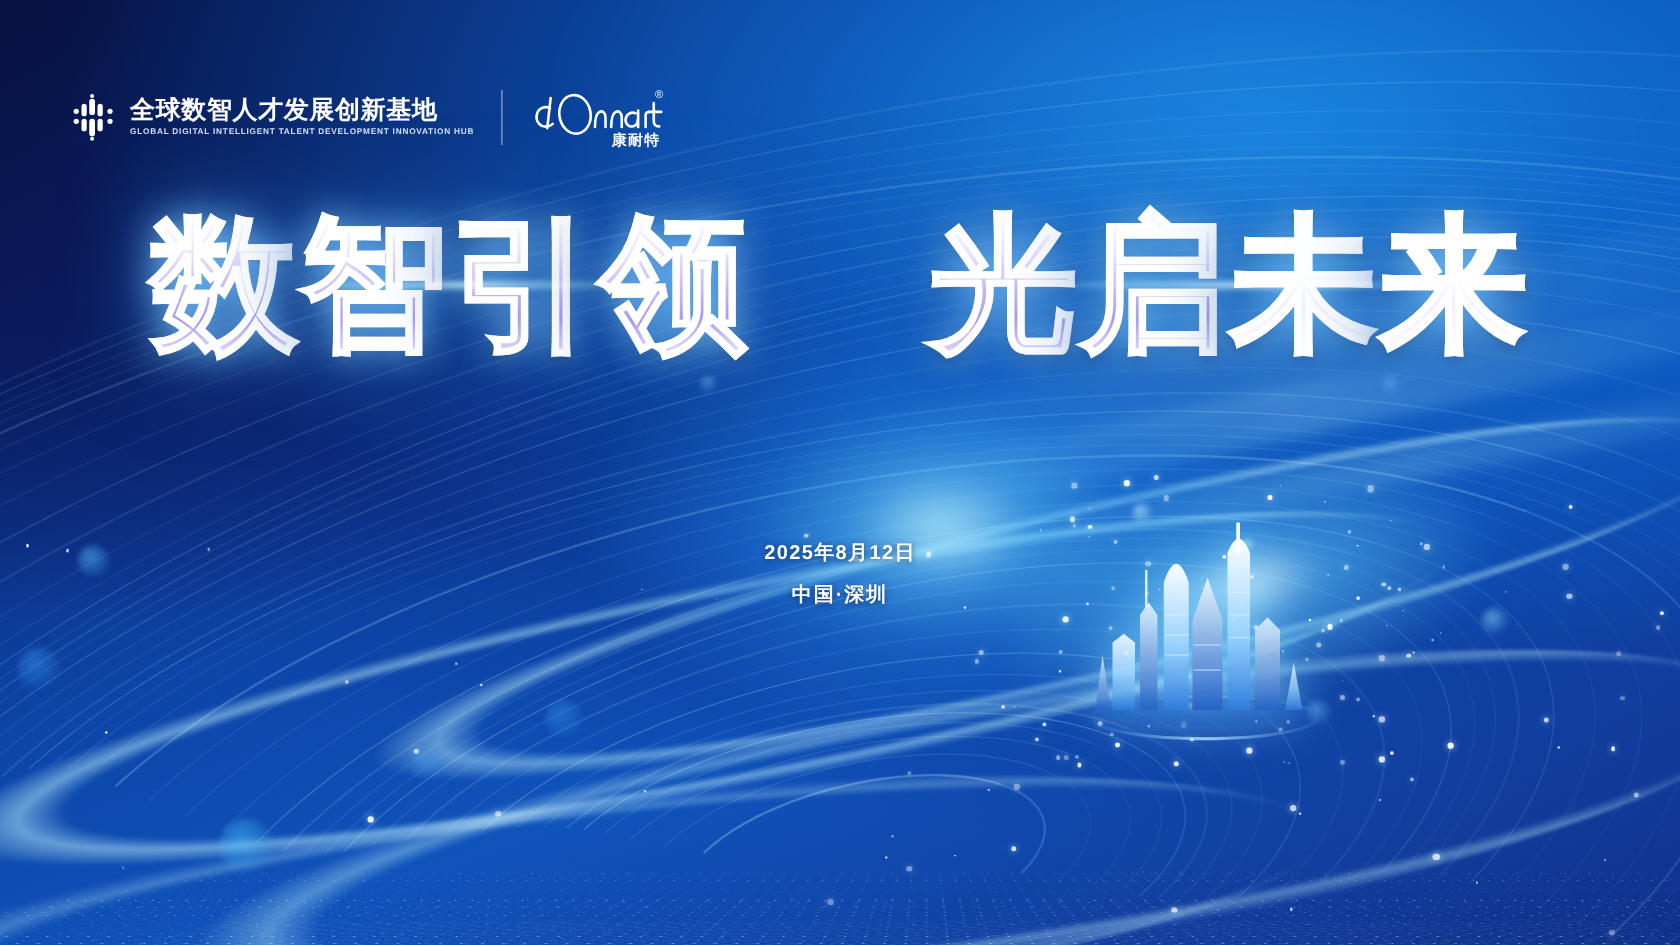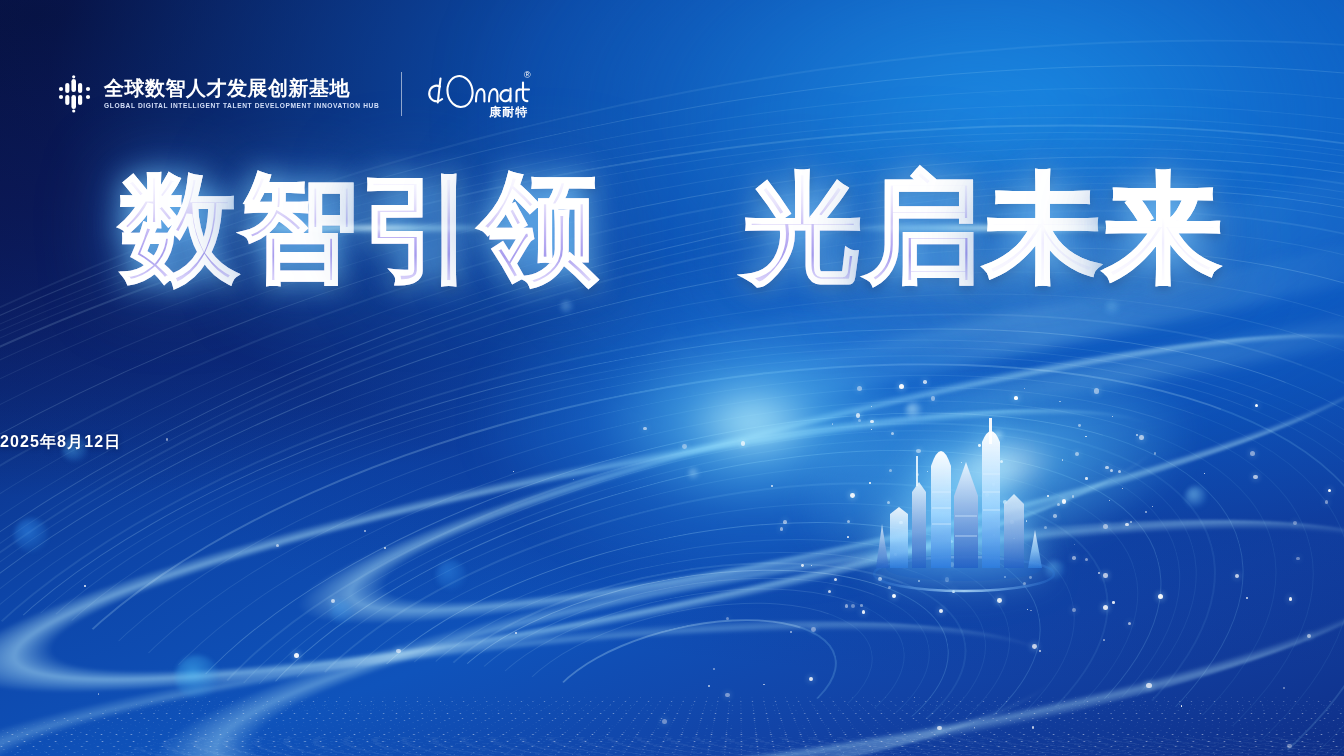--- a/index.html
+++ b/index.html
@@ -142,21 +142,21 @@
   
   .subtitle {
     position:absolute; left:0; right:0; top:328px; text-align:center;
     color:#ffffff; font-size:30px; font-weight:700; letter-spacing:1.6px;
     text-shadow:0 0 16px rgba(120,200,255,.75), 0 0 34px rgba(40,130,235,.55), 0 2px 4px rgba(4,14,60,.5);
     white-space:nowrap;
   }
 
   
   .meta {
-    position:absolute; left:0; right:0; top:432px; 
+    position:absolute; left:0; right:0; top:432px; text-align:center;
   }
   .meta .date {
     color:#ffffff; font-size:16px; font-weight:700; letter-spacing:1.1px;
     text-shadow:0 1px 5px rgba(5,20,70,.65);
   }
   .meta .place {
     margin-top:13px; color:#ffffff; font-size:16px; font-weight:700; letter-spacing:1.6px;
     text-shadow:0 1px 5px rgba(5,20,70,.65);
   }
 
@@ -454,20 +454,21 @@
       <span class="gap"></span>
       <span class="seg" id="t2"><span class="ch">光</span><span class="ch">启</span><span class="ch bright">未</span><span class="ch bright">来</span></span>
       <span class="title-flare f2"></span>
       <span class="title-flare f3"></span>
     </div>
   </div>
 
 
   <div class="meta">
     <div class="date">2025年8月12日</div>
+    <div class="place">中国·深圳</div>
   </div>
 
   <div class="skyline">
     <svg viewBox="0 0 230 208" width="230" height="208" aria-hidden="true">
       <defs>
         <linearGradient id="tw" x1="0" y1="0" x2="0" y2="1">
           <stop offset="0%" stop-color="#ffffff" stop-opacity=".98"></stop>
           <stop offset="55%" stop-color="#9fd6ff" stop-opacity=".92"></stop>
           <stop offset="100%" stop-color="#2f7ddd" stop-opacity=".95"></stop>
         </linearGradient>

